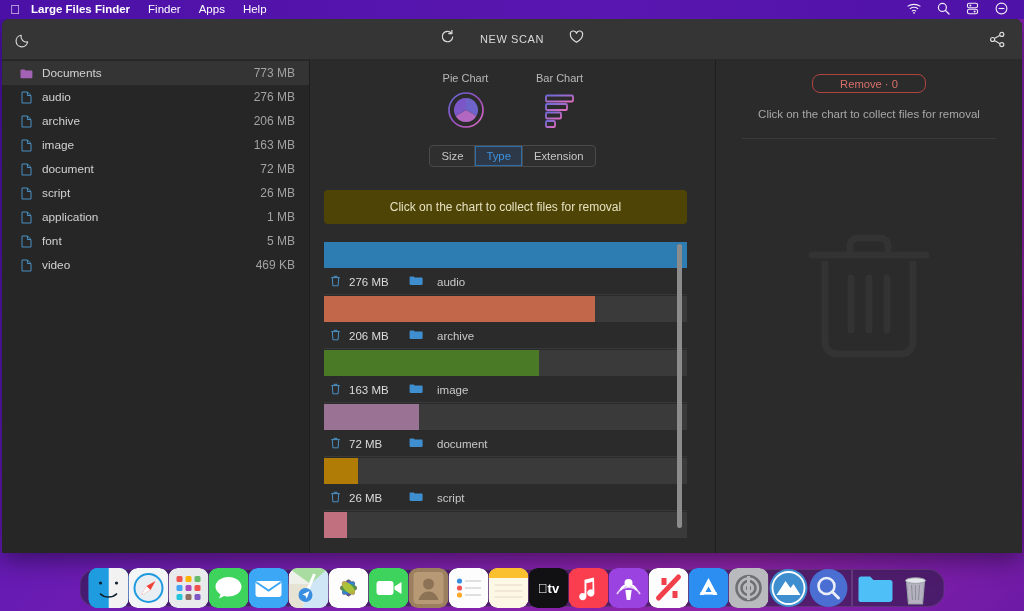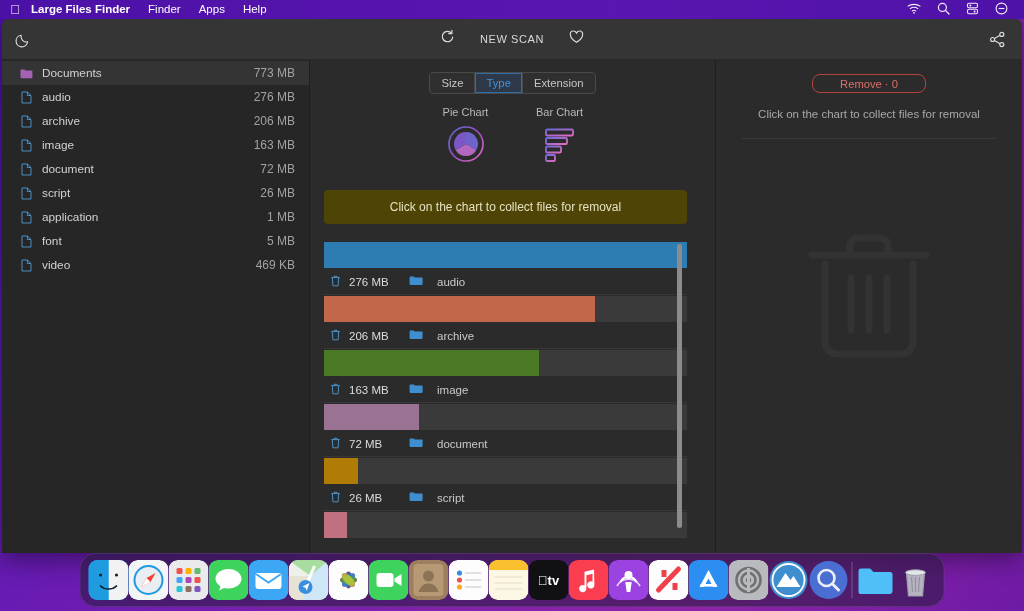--- a/index.html
+++ b/index.html
@@ -137,21 +137,21 @@
   }
   #right-hint { text-align:center; font-size:11.5px; color:#a8a8a8; margin-top:15px; }
   #right-sep { height:1px; background:#3a3a3a; margin:18px 26px 0; }
   #trash-art {
     position:absolute; left:0; right:0; top:170px; display:flex; justify-content:center;
   }
 
   
   #dock {
     position:absolute; left:50%; transform:translateX(-50%); bottom:4px;
-    height:54px; background:rgba(40,28,60,.55); border:1px solid rgba(255,255,255,.10);
+    height:38px; background:rgba(40,28,60,.55); border:1px solid rgba(255,255,255,.10);
     border-radius:16px; display:flex; align-items:center; padding:0 8px;
     backdrop-filter:blur(8px); z-index:30;
   }
   .dock-ic {
     width:40px; height:40px; border-radius:9px; position:relative;
     display:flex; align-items:center; justify-content:center;
     font-size:20px; color:#fff; overflow:hidden; flex:0 0 40px;
   }
   .dock-sep { width:1px; height:36px; background:rgba(255,255,255,.25); margin:0 3px; }
 </style>
@@ -339,26 +339,20 @@
               </svg>
           </span>
           <span class="side-name">video</span>
           <span class="side-size">469 KB</span>
         </div>
 
       </div>
 
       <div id="center">
 
-        <div id="mode-seg">
-          <span class="seg">Size</span>
-          <span class="seg active">Type</span>
-          <span class="seg">Extension</span>
-        </div>
-
         <div id="chart-type-row">
           <div class="ct-item">
             <span class="ct-label">Pie Chart</span>
             <span>
               <svg width="38" height="38" viewBox="0 0 38 38">
                 <defs>
                     <linearGradient id="gp" x1="0" y1="0" x2="1" y2="1">
                   <stop offset="0%" stop-color="#5d6bd6"></stop>
                       <stop offset="50%" stop-color="#9a4fc4"></stop>
                       <stop offset="100%" stop-color="#e06cc0"></stop>
@@ -385,20 +379,26 @@
                   <rect x="4" y="4.5" width="27" height="6" rx="1.3"></rect>
                   <rect x="4" y="13" width="21" height="6" rx="1.3"></rect>
                   <rect x="4" y="21.5" width="15" height="6" rx="1.3"></rect>
                   <rect x="4" y="30" width="9" height="6" rx="1.3"></rect>
                 </g>
               </svg>
             </span>
           </div>
         </div>
 
+        <div id="mode-seg">
+          <span class="seg">Size</span>
+          <span class="seg active">Type</span>
+          <span class="seg">Extension</span>
+        </div>
+
         <div id="hint-banner">Click on the chart to collect files for removal</div>
 
         <div id="bar-scroll">
 
           <div class="bar-group">
             <div class="bar-track">
               <div class="bar-fill" style="width:100%;background:#2e7db2"></div>
             </div>
             <div class="bar-meta">
               <span>

